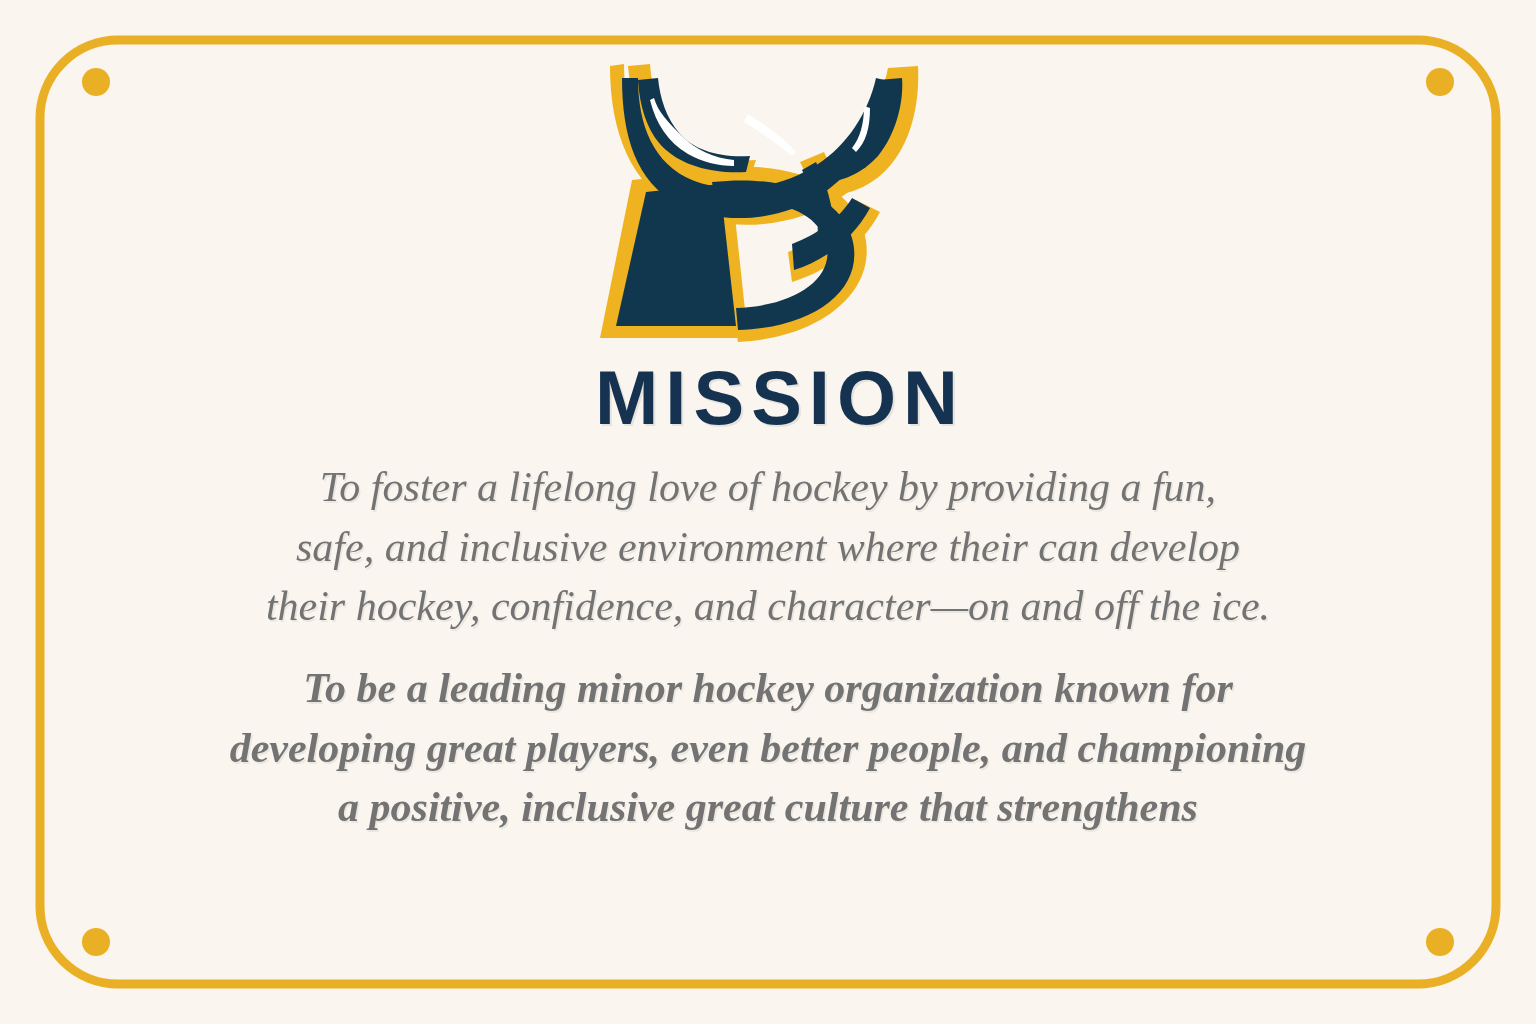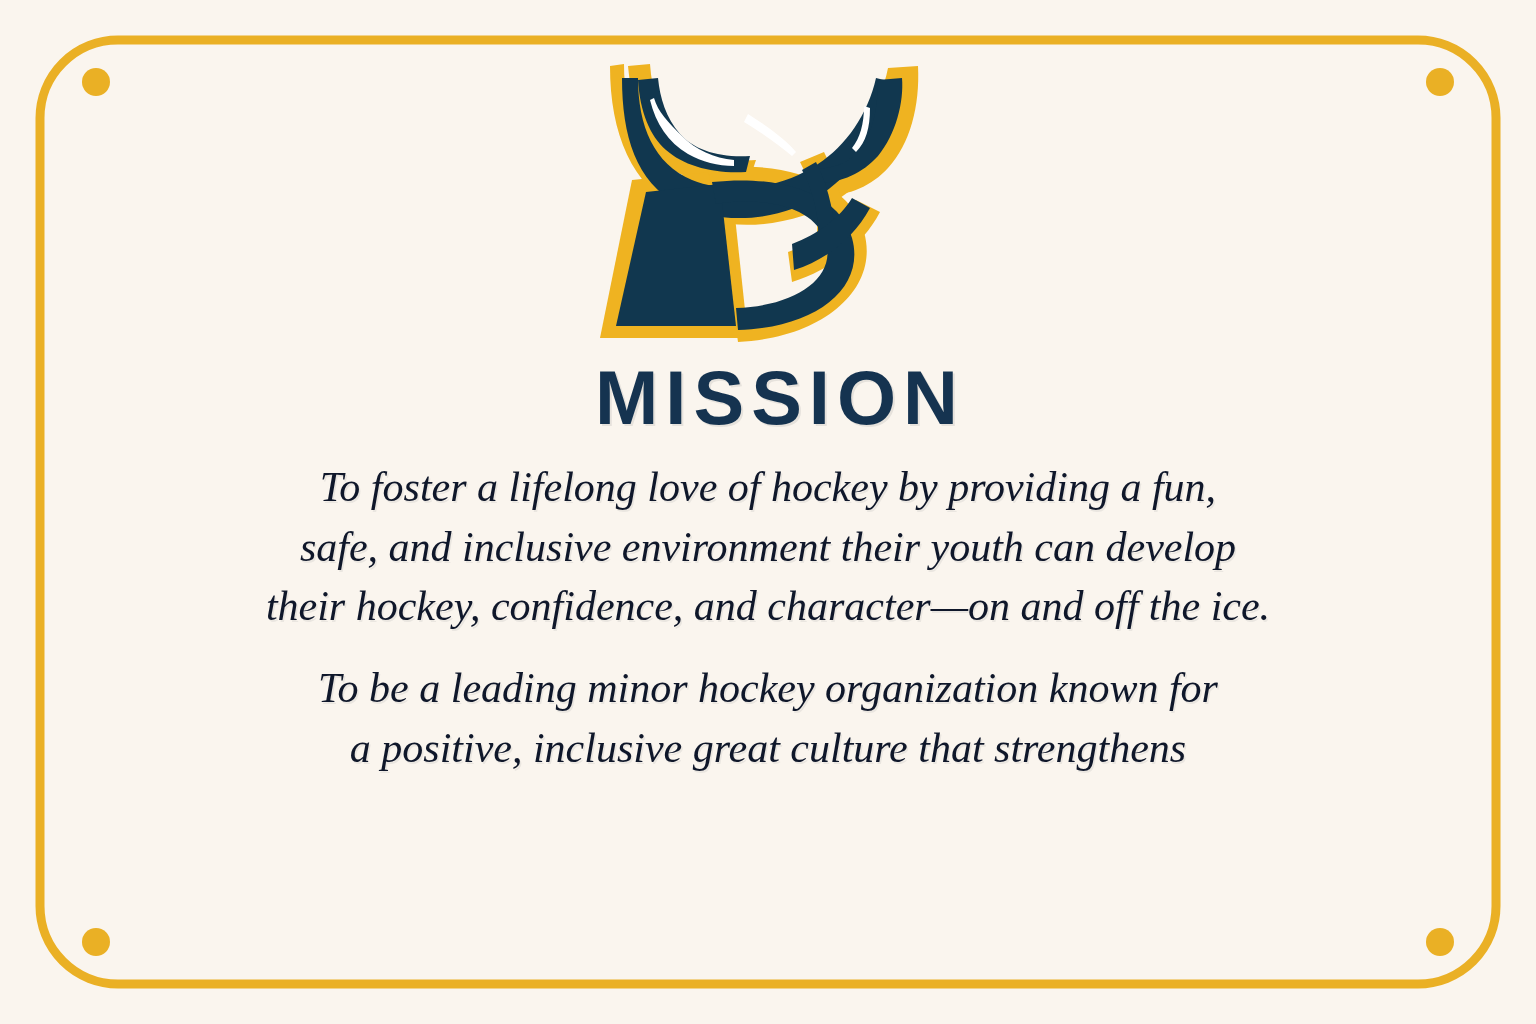--- a/index.html
+++ b/index.html
@@ -62,32 +62,32 @@
     letter-spacing: 7px;
     line-height: 1.0;
     text-align: center;
     margin: 0;
     text-shadow: 2px 2px 0 rgba(160,160,160,0.22);
   }
   #mission-heading { margin-top: 14px; margin-left: 24px; }
   #vision-heading  { margin-top: 42px; }
 
   .body-text {
-    color: #0f172a;
+    color: #737373;
     font-family: "Liberation Serif", serif;
     font-style: italic;
     font-size: 42px;
     line-height: 1.42;
     text-align: center;
     margin: 0;
     width: 1300px;
     text-shadow: 1.5px 1.5px 0 rgba(170,170,170,0.20);
   }
   #mission-body { margin-top: 22px; }
-  #vision-body  { margin-top: 22px; }
+  #vision-body  { margin-top: 22px; font-weight: bold; }
 
   .line { display: block; }
 </style>
 </head>
 <body>
 
 <div id="poster">
 
   <svg class="frame-svg" viewBox="0 0 1536 1024">
 
@@ -244,24 +244,25 @@
                      Z"></path>
           </g>
         </g>
       </svg>
     </div>
 
     <h2 id="mission-heading" class="section-heading">MISSION</h2>
 
     <div id="mission-body" class="body-text">
       <span class="line">To foster a lifelong love of hockey by providing a fun,</span>
-      <span class="line">safe, and inclusive environment their youth can develop</span>
+      <span class="line">safe, and inclusive environment where their can develop</span>
       <span class="line">their hockey, confidence, and character—on and off the ice.</span>
     </div>
 
 
     <div id="vision-body" class="body-text">
       <span class="line">To be a leading minor hockey organization known for</span>
+      <span class="line">developing great players, even better people, and championing</span>
       <span class="line">a positive, inclusive great culture that strengthens</span>
     </div>
 
   </div>
 </div>
 
 </body></html>

